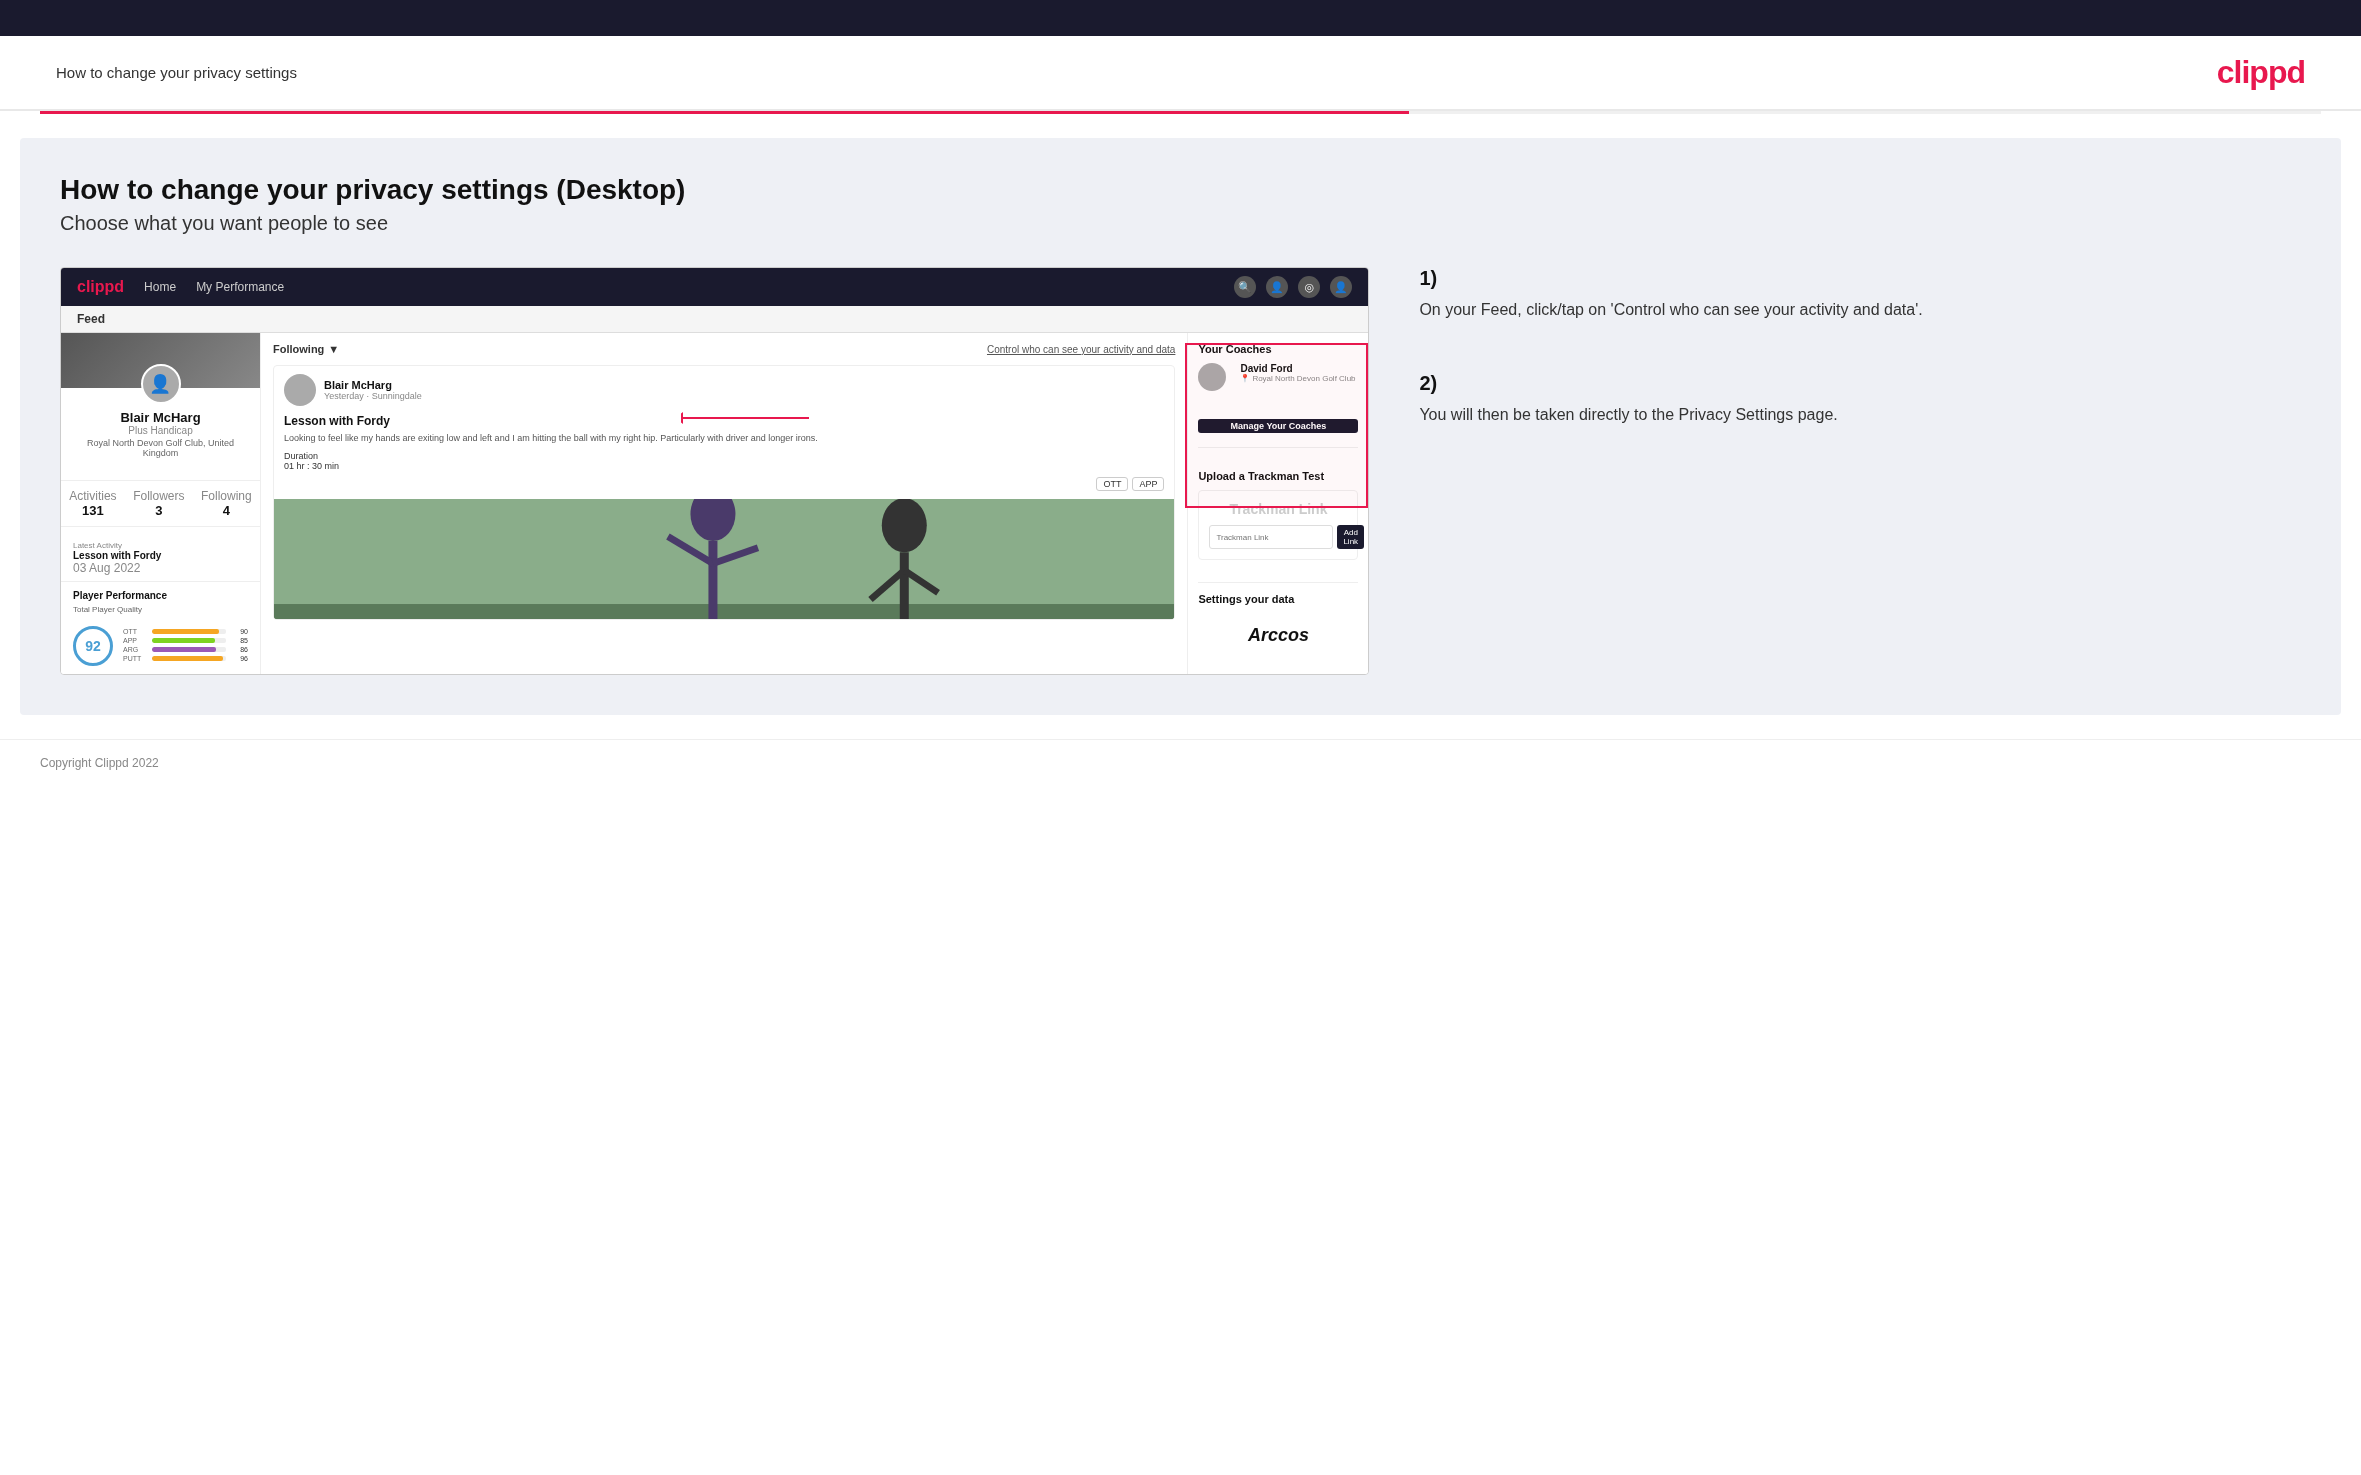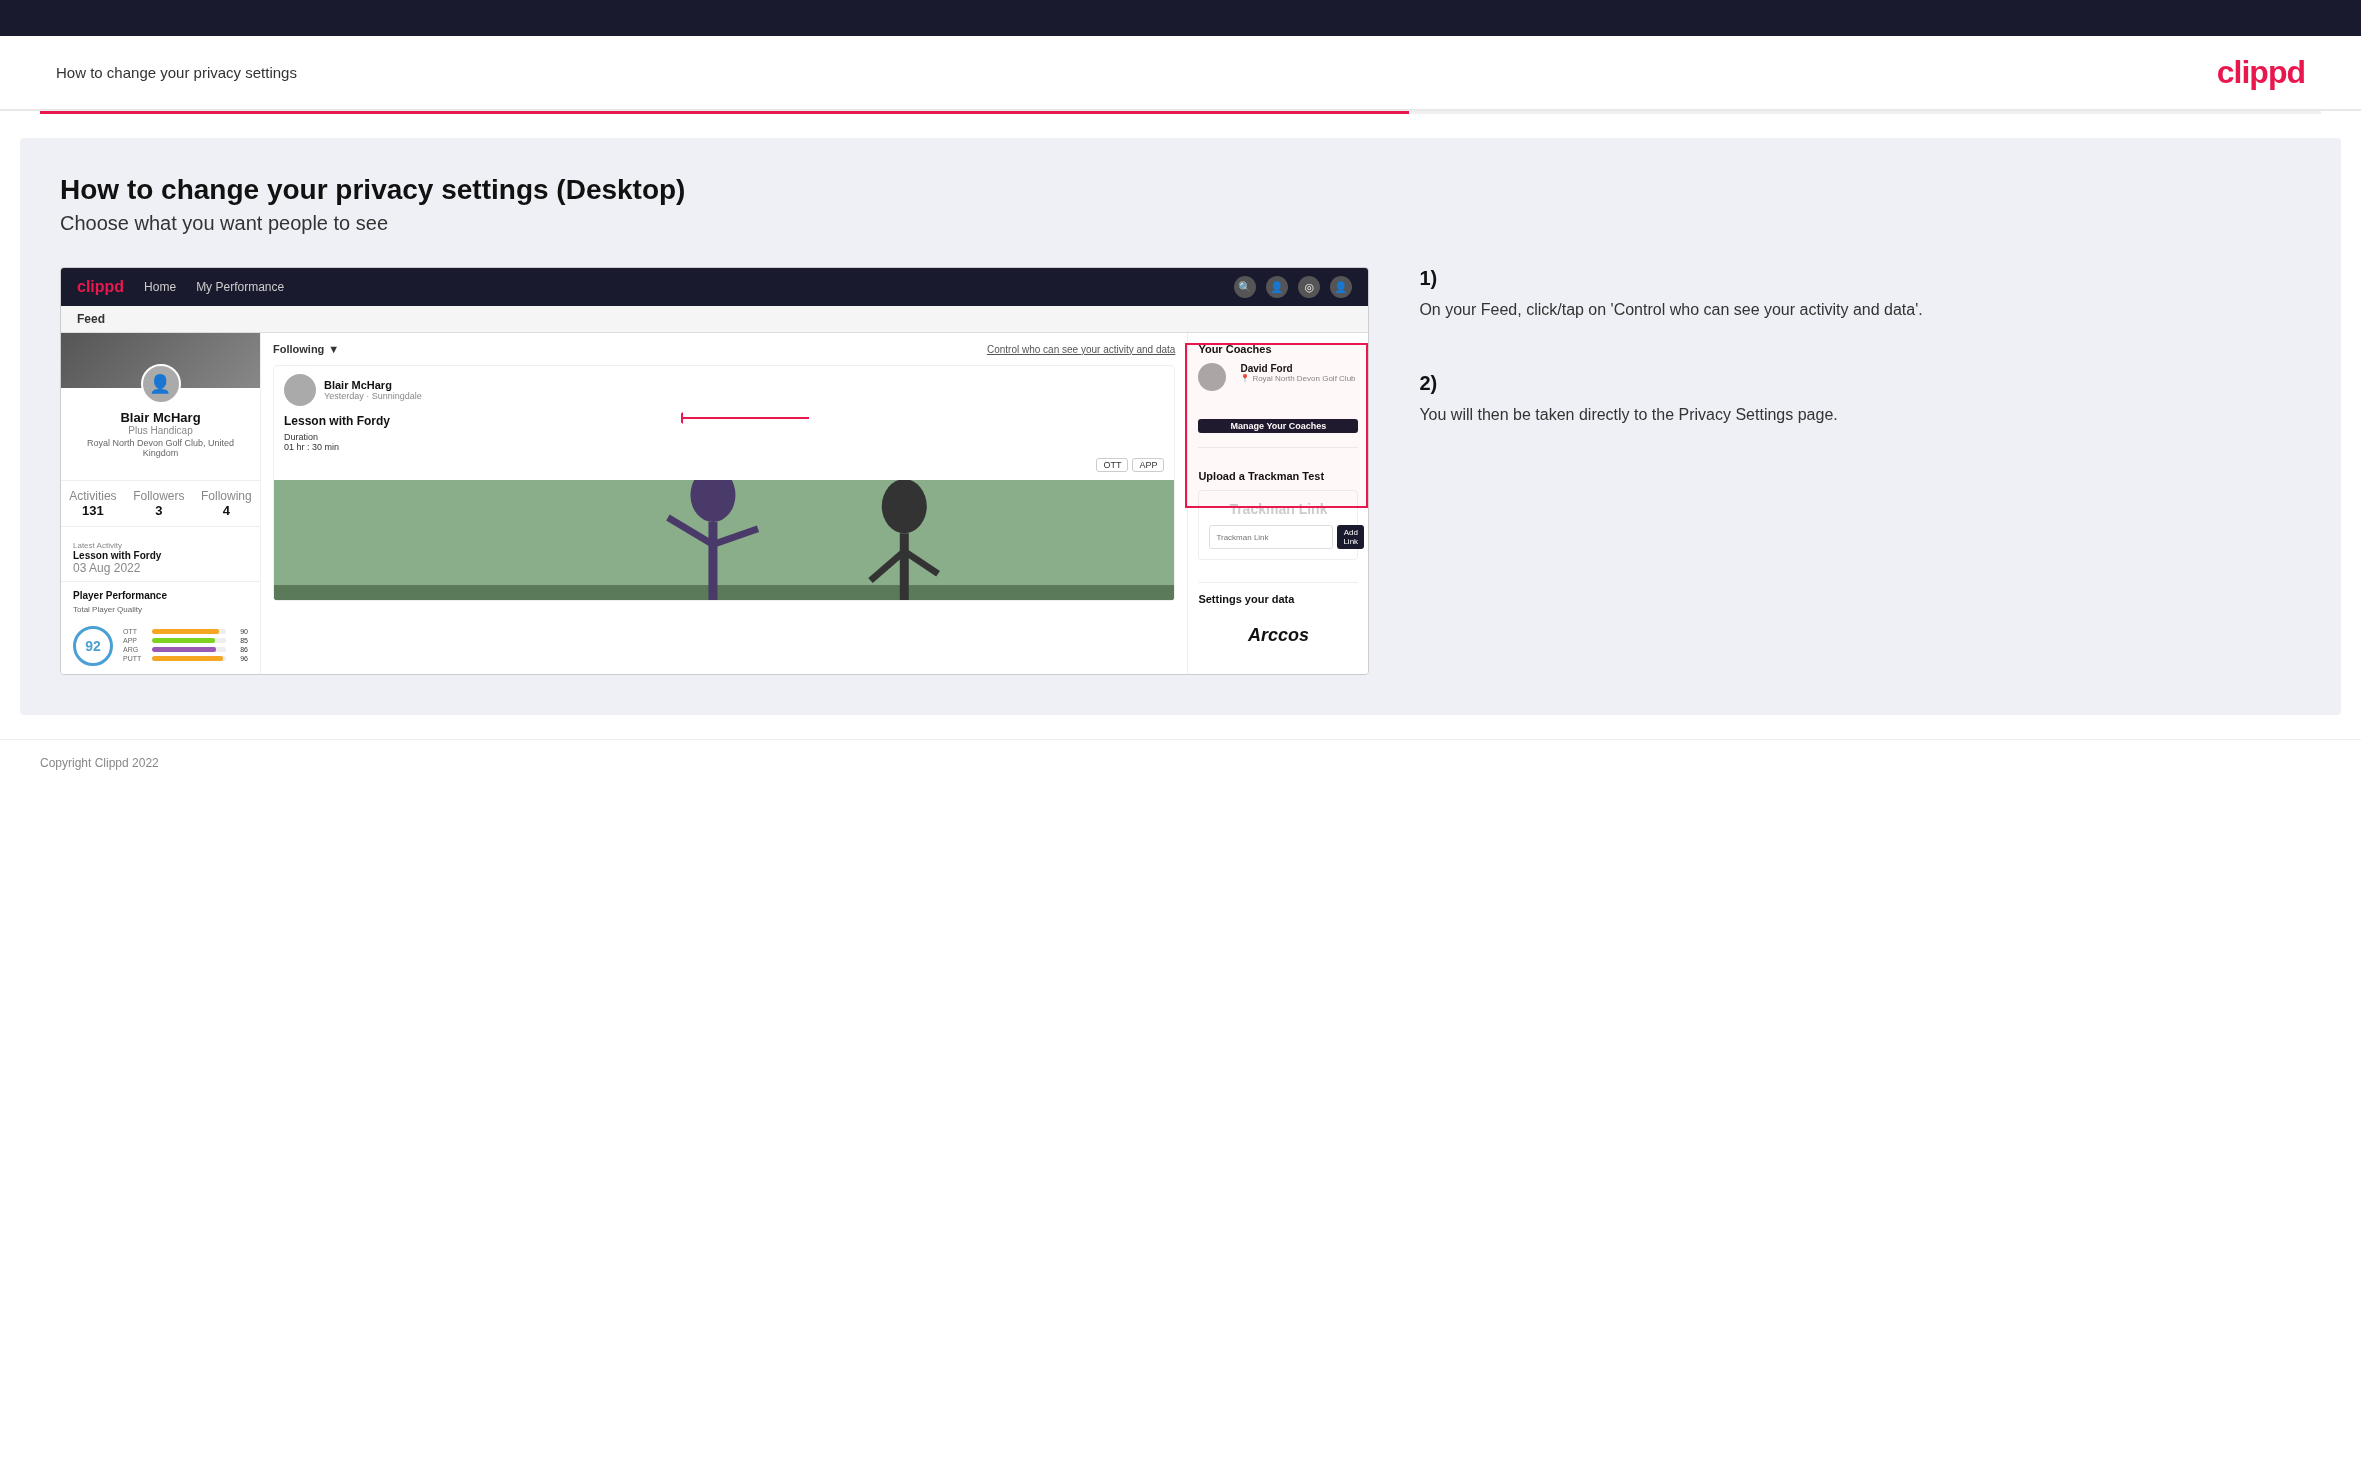--- a/index.html
+++ b/index.html
@@ -638,20 +638,21 @@
 
           <div class="feed-item">
             <div class="feed-item-header">
               <div class="feed-avatar"></div>
               <div>
                 <div class="feed-user-name">Blair McHarg</div>
                 <div class="feed-user-loc">Yesterday · Sunningdale</div>
               </div>
             </div>
             <div class="feed-item-title">Lesson with Fordy</div>
+            <div class="feed-item-desc">Looking to feel like my hands are exiting low and left and I am hitting the ball with my right hip. Particularly with driver and longer irons.</div>
             <div class="feed-item-duration">
               <span>Duration</span><br>
               <span>01 hr : 30 min</span>
             </div>
             <div class="feed-tags">
               <span class="feed-tag">OTT</span>
               <span class="feed-tag">APP</span>
             </div>
 
             <div class="feed-image">

